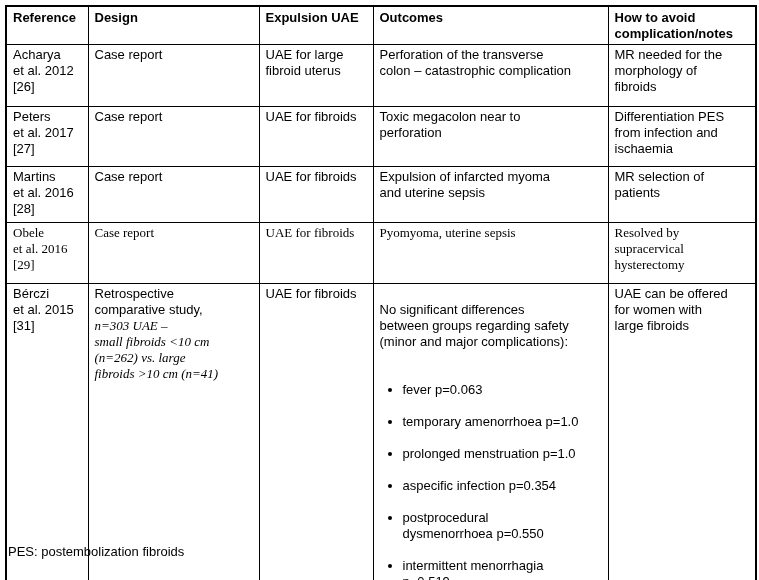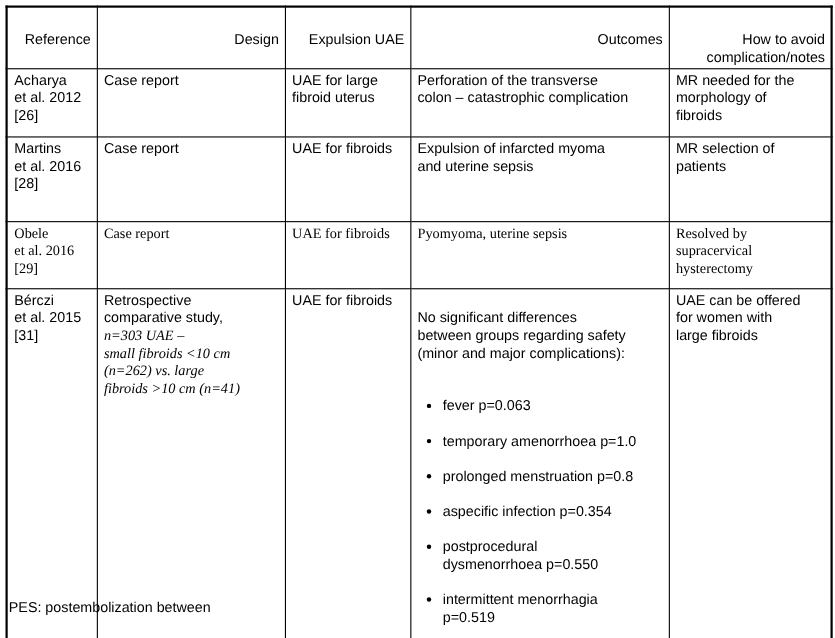--- a/index.html
+++ b/index.html
@@ -29,28 +29,27 @@
     border: 1px solid #000000;
     vertical-align: top;
     text-align: left;
     padding: 2px 5px 2px 6px;
     font-size: 13px;
     line-height: 16px;
     white-space: pre-line;
     overflow: hidden;
   }
   th {
-    font-weight: normal;
-    padding-top: 21px;
-    text-align: right;
+    font-weight: bold;
+    padding-top: 3px;
   }
   tr.r-head { height: 35px; }
   tr.r1 { height: 62px; padding-left: 19px; }
   tr.r2 { height: 60px; }
-  tr.r3 { height: 77px; }
+  tr.r3 { height: 56px; }
   tr.r4 { height: 61px; font-family: Liberation Serif, serif; }
   tr.r5 { height: 253px; }
   .it { font-style: italic; font-family: Liberation Serif, serif; }
   ul.bullets {
     margin: 0;
     padding: 0 0 0 23px;
     list-style: disc outside;
   }
   ul.bullets li {
     margin: 0;
@@ -95,20 +94,32 @@
 [26]</td>
         <td>Case report</td>
         <td>UAE for large
 fibroid uterus</td>
         <td>Perforation of the transverse
 colon – catastrophic complication</td>
         <td>MR needed for the
 morphology of
 fibroids</td>
       </tr>
+      <tr class="r2">
+        <td>Peters
+et al. 2017
+[27]</td>
+        <td>Case report</td>
+        <td>UAE for fibroids</td>
+        <td>Toxic megacolon near to
+perforation</td>
+        <td>Differentiation PES
+from infection and
+ischaemia</td>
+      </tr>
       <tr class="r3">
         <td>Martins
 et al. 2016
 [28]</td>
         <td>Case report</td>
         <td>UAE for fibroids</td>
         <td>Expulsion of infarcted myoma
 and uterine sepsis</td>
         <td>MR selection of
 patients</td>
@@ -135,35 +146,35 @@
 (n=262) vs. large
 fibroids &gt;10 cm (n=41)</span></td>
         <td>UAE for fibroids</td>
         <td>
           <div>No significant differences
 between groups regarding safety
 (minor and major complications):</div>
           <ul class="bullets">
             <li>fever p=0.063</li>
             <li>temporary amenorrhoea p=1.0</li>
-            <li>prolonged menstruation p=0.8</li>
+            <li>prolonged menstruation p=1.0</li>
             <li>aspecific infection p=0.354</li>
             <li>postprocedural
 dysmenorrhoea p=0.550</li>
             <li>intermittent menorrhagia
 p=0.519</li>
             
             
             
           </ul>
         </td>
         <td>UAE can be offered
 for women with
 large fibroids</td>
       </tr>
     </tbody>
   </table>
 
   <div class="footnotes">
-    <div>PES: postembolization between</div>
+    <div>PES: postembolization fibroids</div>
   </div>
 
 </div>
 
 </body></html>

